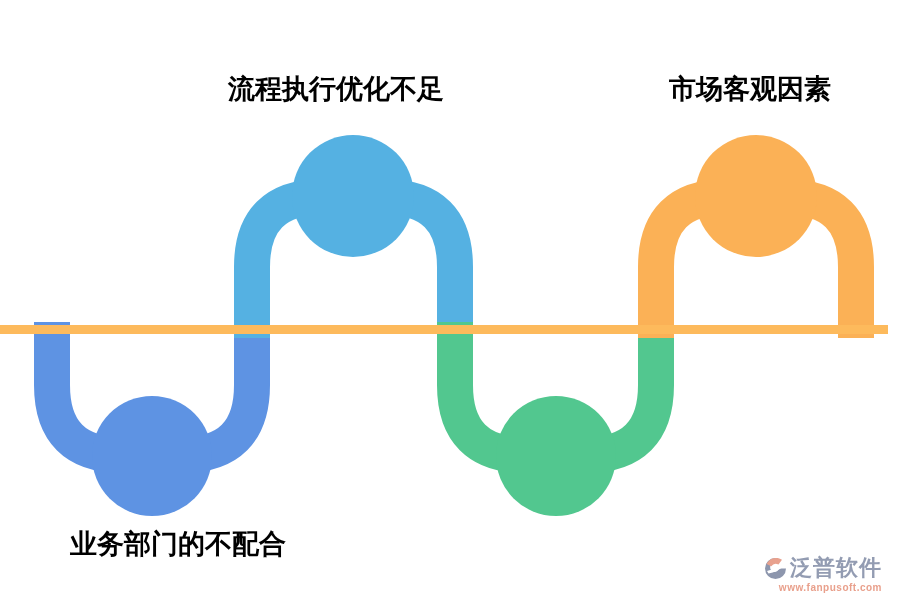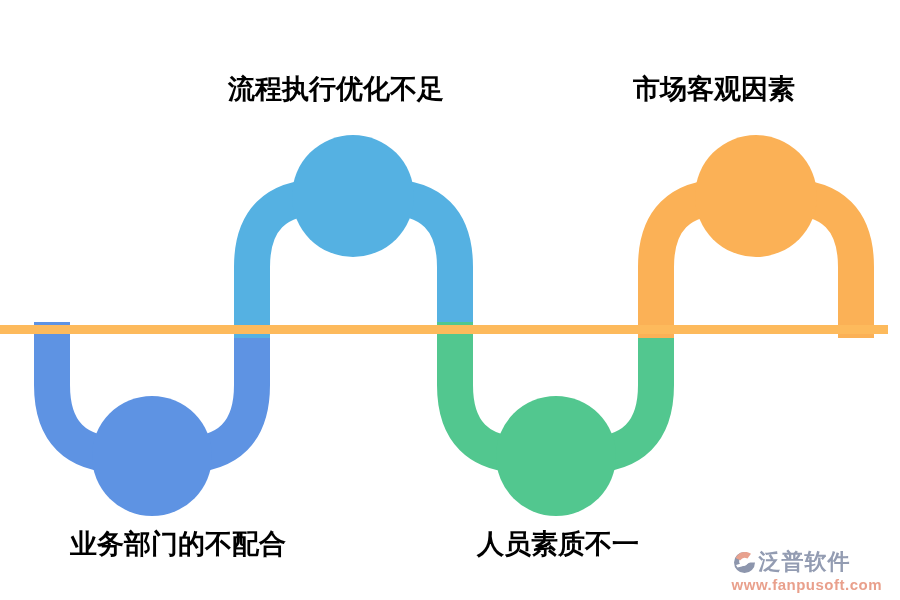--- a/index.html
+++ b/index.html
@@ -26,21 +26,21 @@
     position: absolute;
     transform: translateX(-50%);
     white-space: nowrap;
     font-size: 27px;
     font-weight: bold;
     color: #000000;
     letter-spacing: 0px;
     line-height: 1.15;
   }
   .label-top-left   { left: 336px; top: 74px; }
-  .label-top-right  { left: 714px; top: 74px; }
+  .label-top-right  { left: 750px; top: 74px; }
   .label-bot-left   { left: 178px; top: 529px; text-align: right; }
   .label-bot-center { left: 558px; top: 529px; }
 
   .watermark {
     position: absolute;
     right: 6px;
     bottom: 7px;
     text-align: right;
     user-select: none;
   }
@@ -50,21 +50,21 @@
     justify-content: flex-start;
     gap: 2px;
   }
   .watermark .brand-name {
     font-size: 22px;
     font-weight: bold;
     color: #939CB2;
     letter-spacing: 1px;
   }
   .watermark .brand-url {
-    font-size: 15px;
+    font-size: 10px;
     font-weight: bold;
     color: #E9A08C;
     letter-spacing: 0.5px;
     margin-top: -1px;
   }
 </style>
 </head>
 <body>
 
 <div class="stage">
@@ -83,21 +83,20 @@
     <circle cx="353" cy="196" r="61" fill="#55B1E2"></circle>
     <circle cx="556" cy="456" r="60" fill="#52C78F"></circle>
     <circle cx="756" cy="196" r="61" fill="#FBB156"></circle>
 
     <rect x="0" y="325" width="900" height="9" fill="#FDBA5C"></rect>
   </svg>
 
   <div class="node-label label-top-left">流程执行优化不足</div>
   <div class="node-label label-top-right">市场客观因素</div>
   <div class="node-label label-bot-left">业务部门的不配合</div>
-  <div class="node-label label-bot-center">人员素质不一</div>
 
   <div class="watermark">
     <div class="brand-row">
       <svg width="25" height="25" viewBox="0 0 25 25" aria-hidden="true">
 
         <path d="M 12.5 2 A 10.5 10.5 0 1 0 23 12.5 L 16 12.5 A 4.5 4.5 0 1 1 12.5 7 Z" fill="#8D96AD"></path>
 
         <path d="M 3.5 8 A 10.5 10.5 0 0 1 19 3.8 L 15.5 8.6 A 5.5 5.5 0 0 0 8.3 10.2 Z" fill="#E8A18E"></path>
 
         <path d="M 4 15 Q 12 13 21 6 L 22.5 9 Q 14 16 5.5 17.5 Z" fill="#ffffff"></path>

